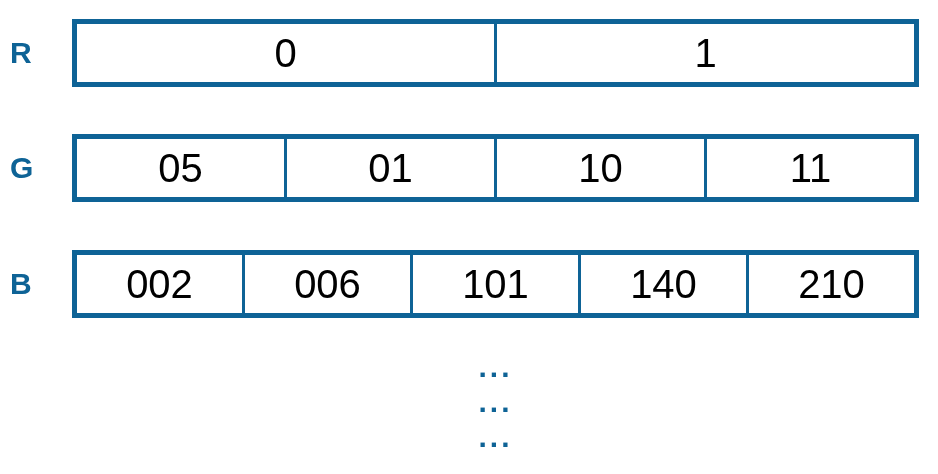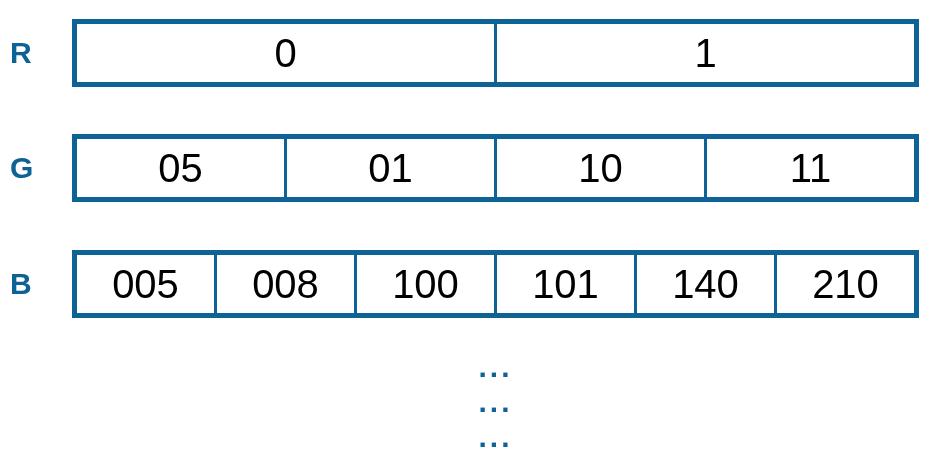--- a/index.html
+++ b/index.html
@@ -93,23 +93,22 @@
       <div class="cell">05</div>
       <div class="cell">01</div>
       <div class="cell">10</div>
       <div class="cell">11</div>
     </div>
   </div>
 
   <div class="row" style="top:250px">
     <div class="row-label">B</div>
     <div class="box">
-      <div class="cell">005</div>
-      <div class="cell">008</div>
-      <div class="cell">100</div>
+      <div class="cell">002</div>
+      <div class="cell">006</div>
       <div class="cell">101</div>
       <div class="cell">140</div>
       <div class="cell">210</div>
     </div>
   </div>
 
   <div class="ellipsis-block">
     <div class="ellipsis-line">...</div>
     <div class="ellipsis-line">...</div>
     <div class="ellipsis-line">...</div>

